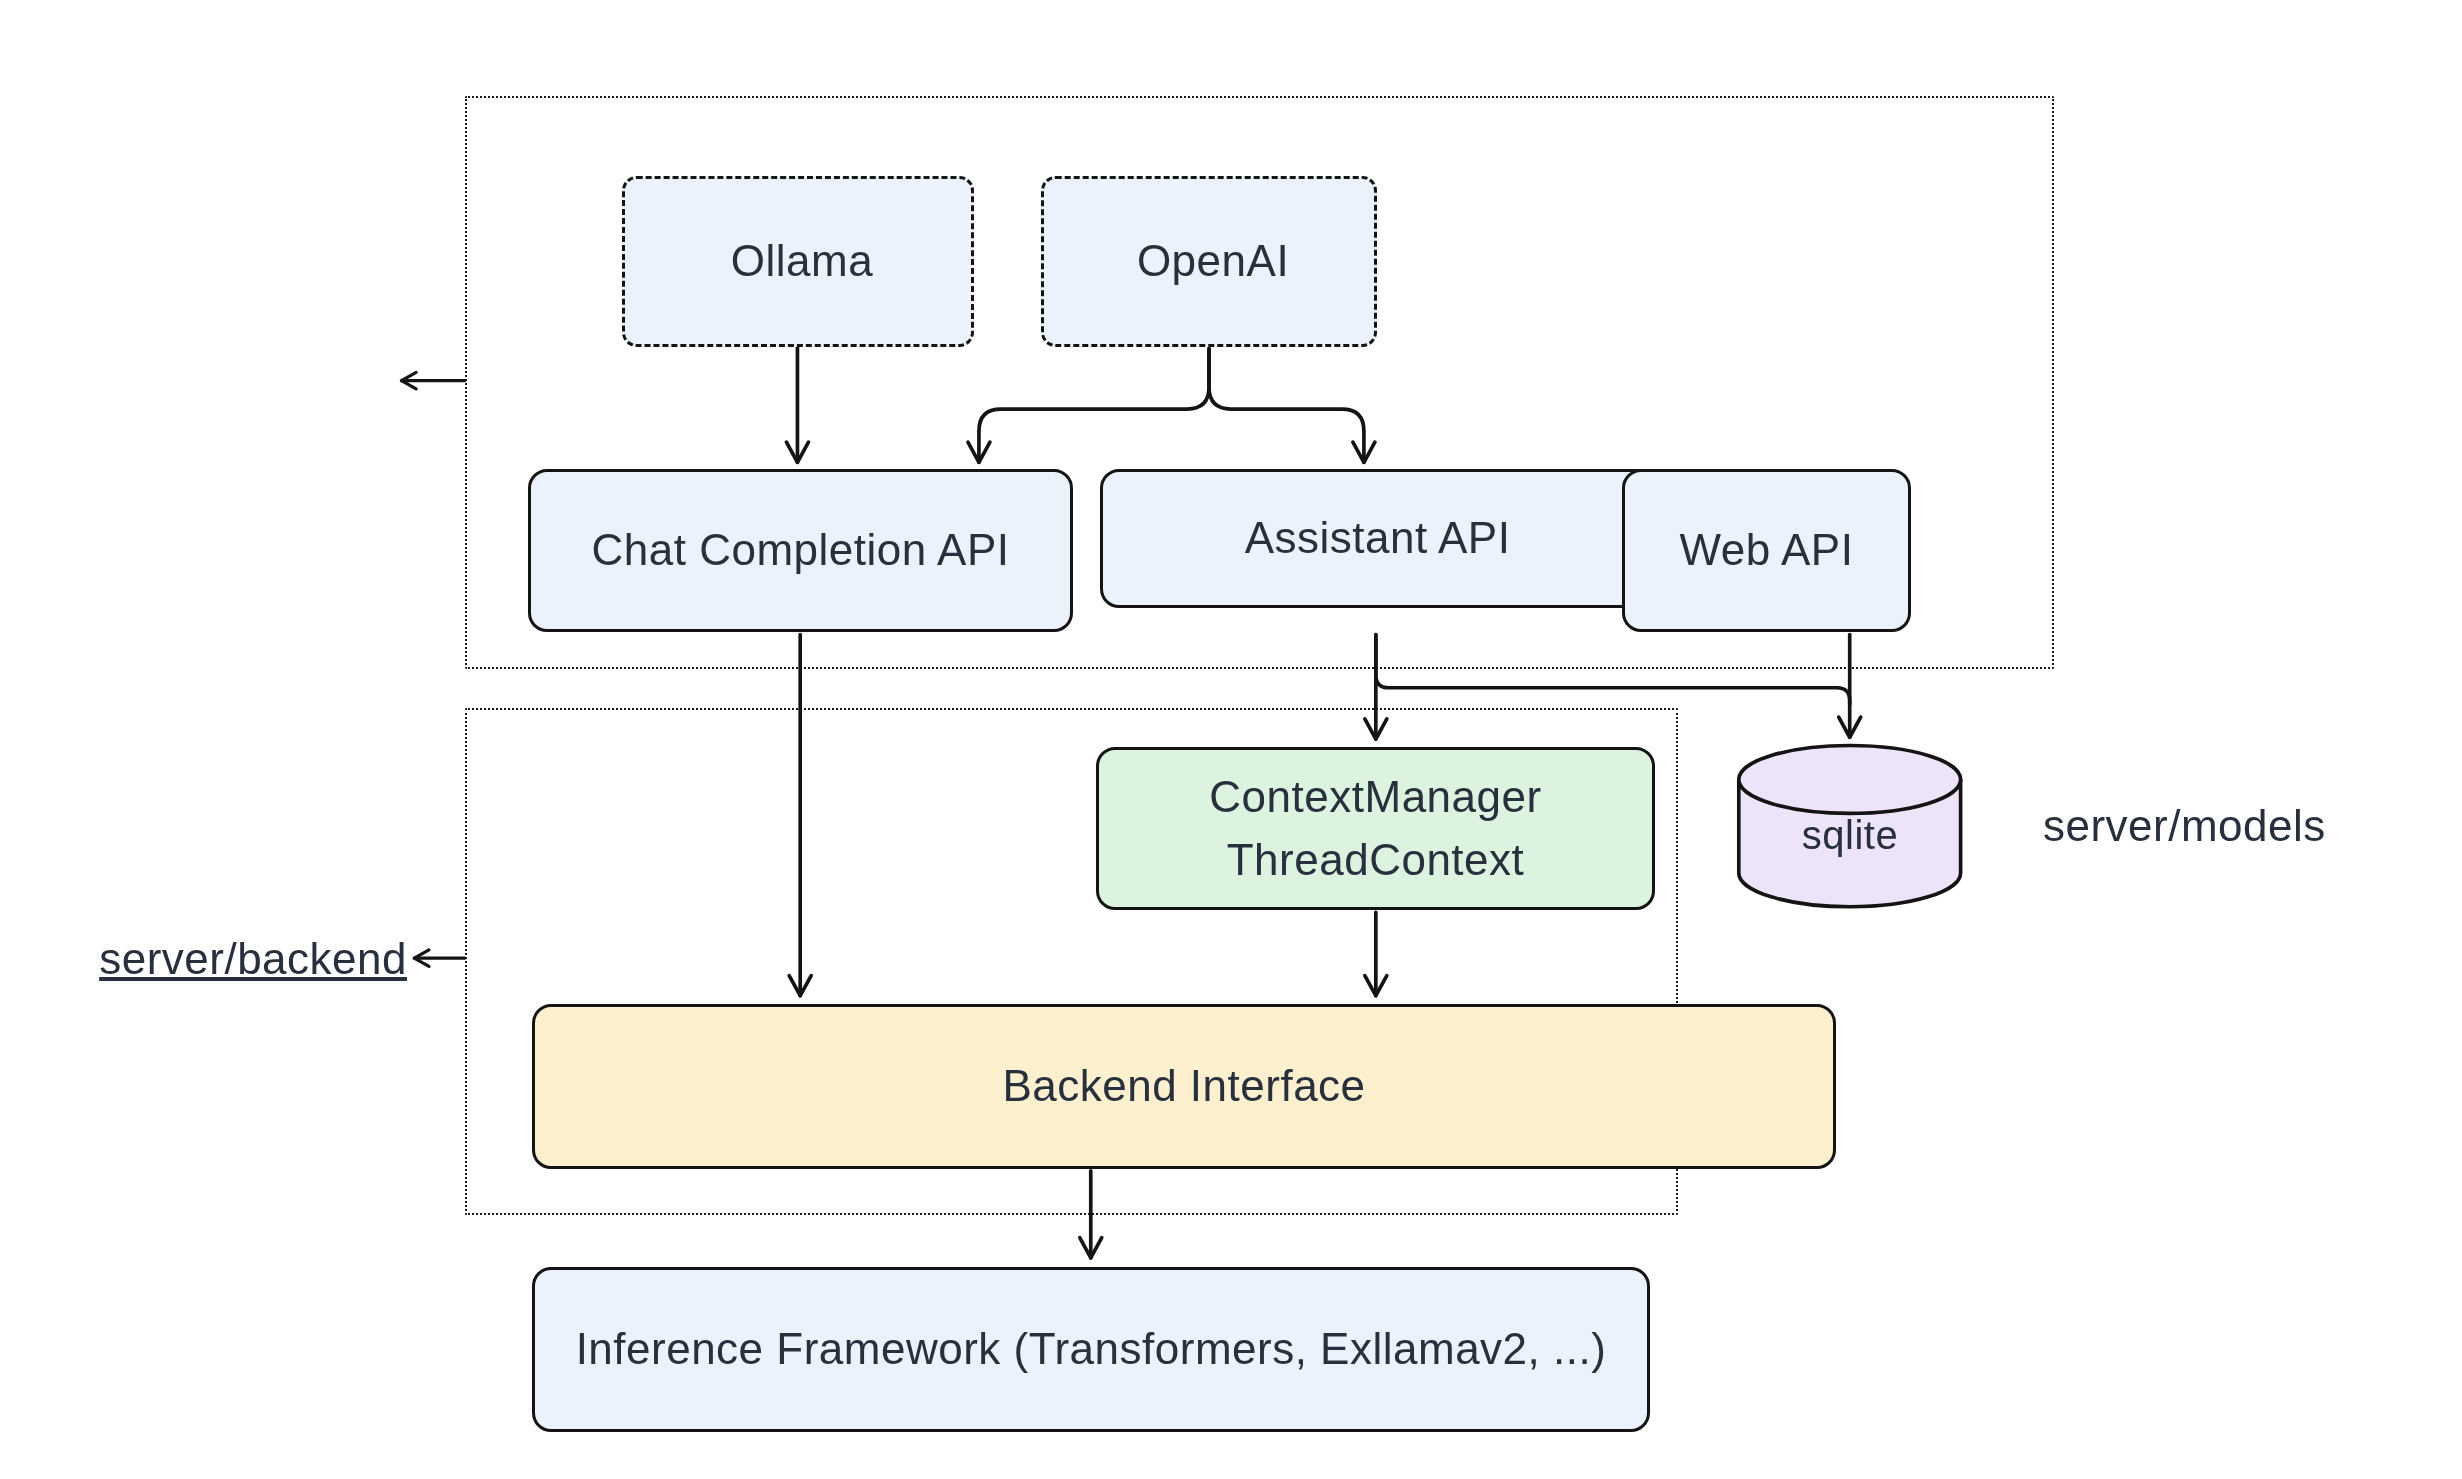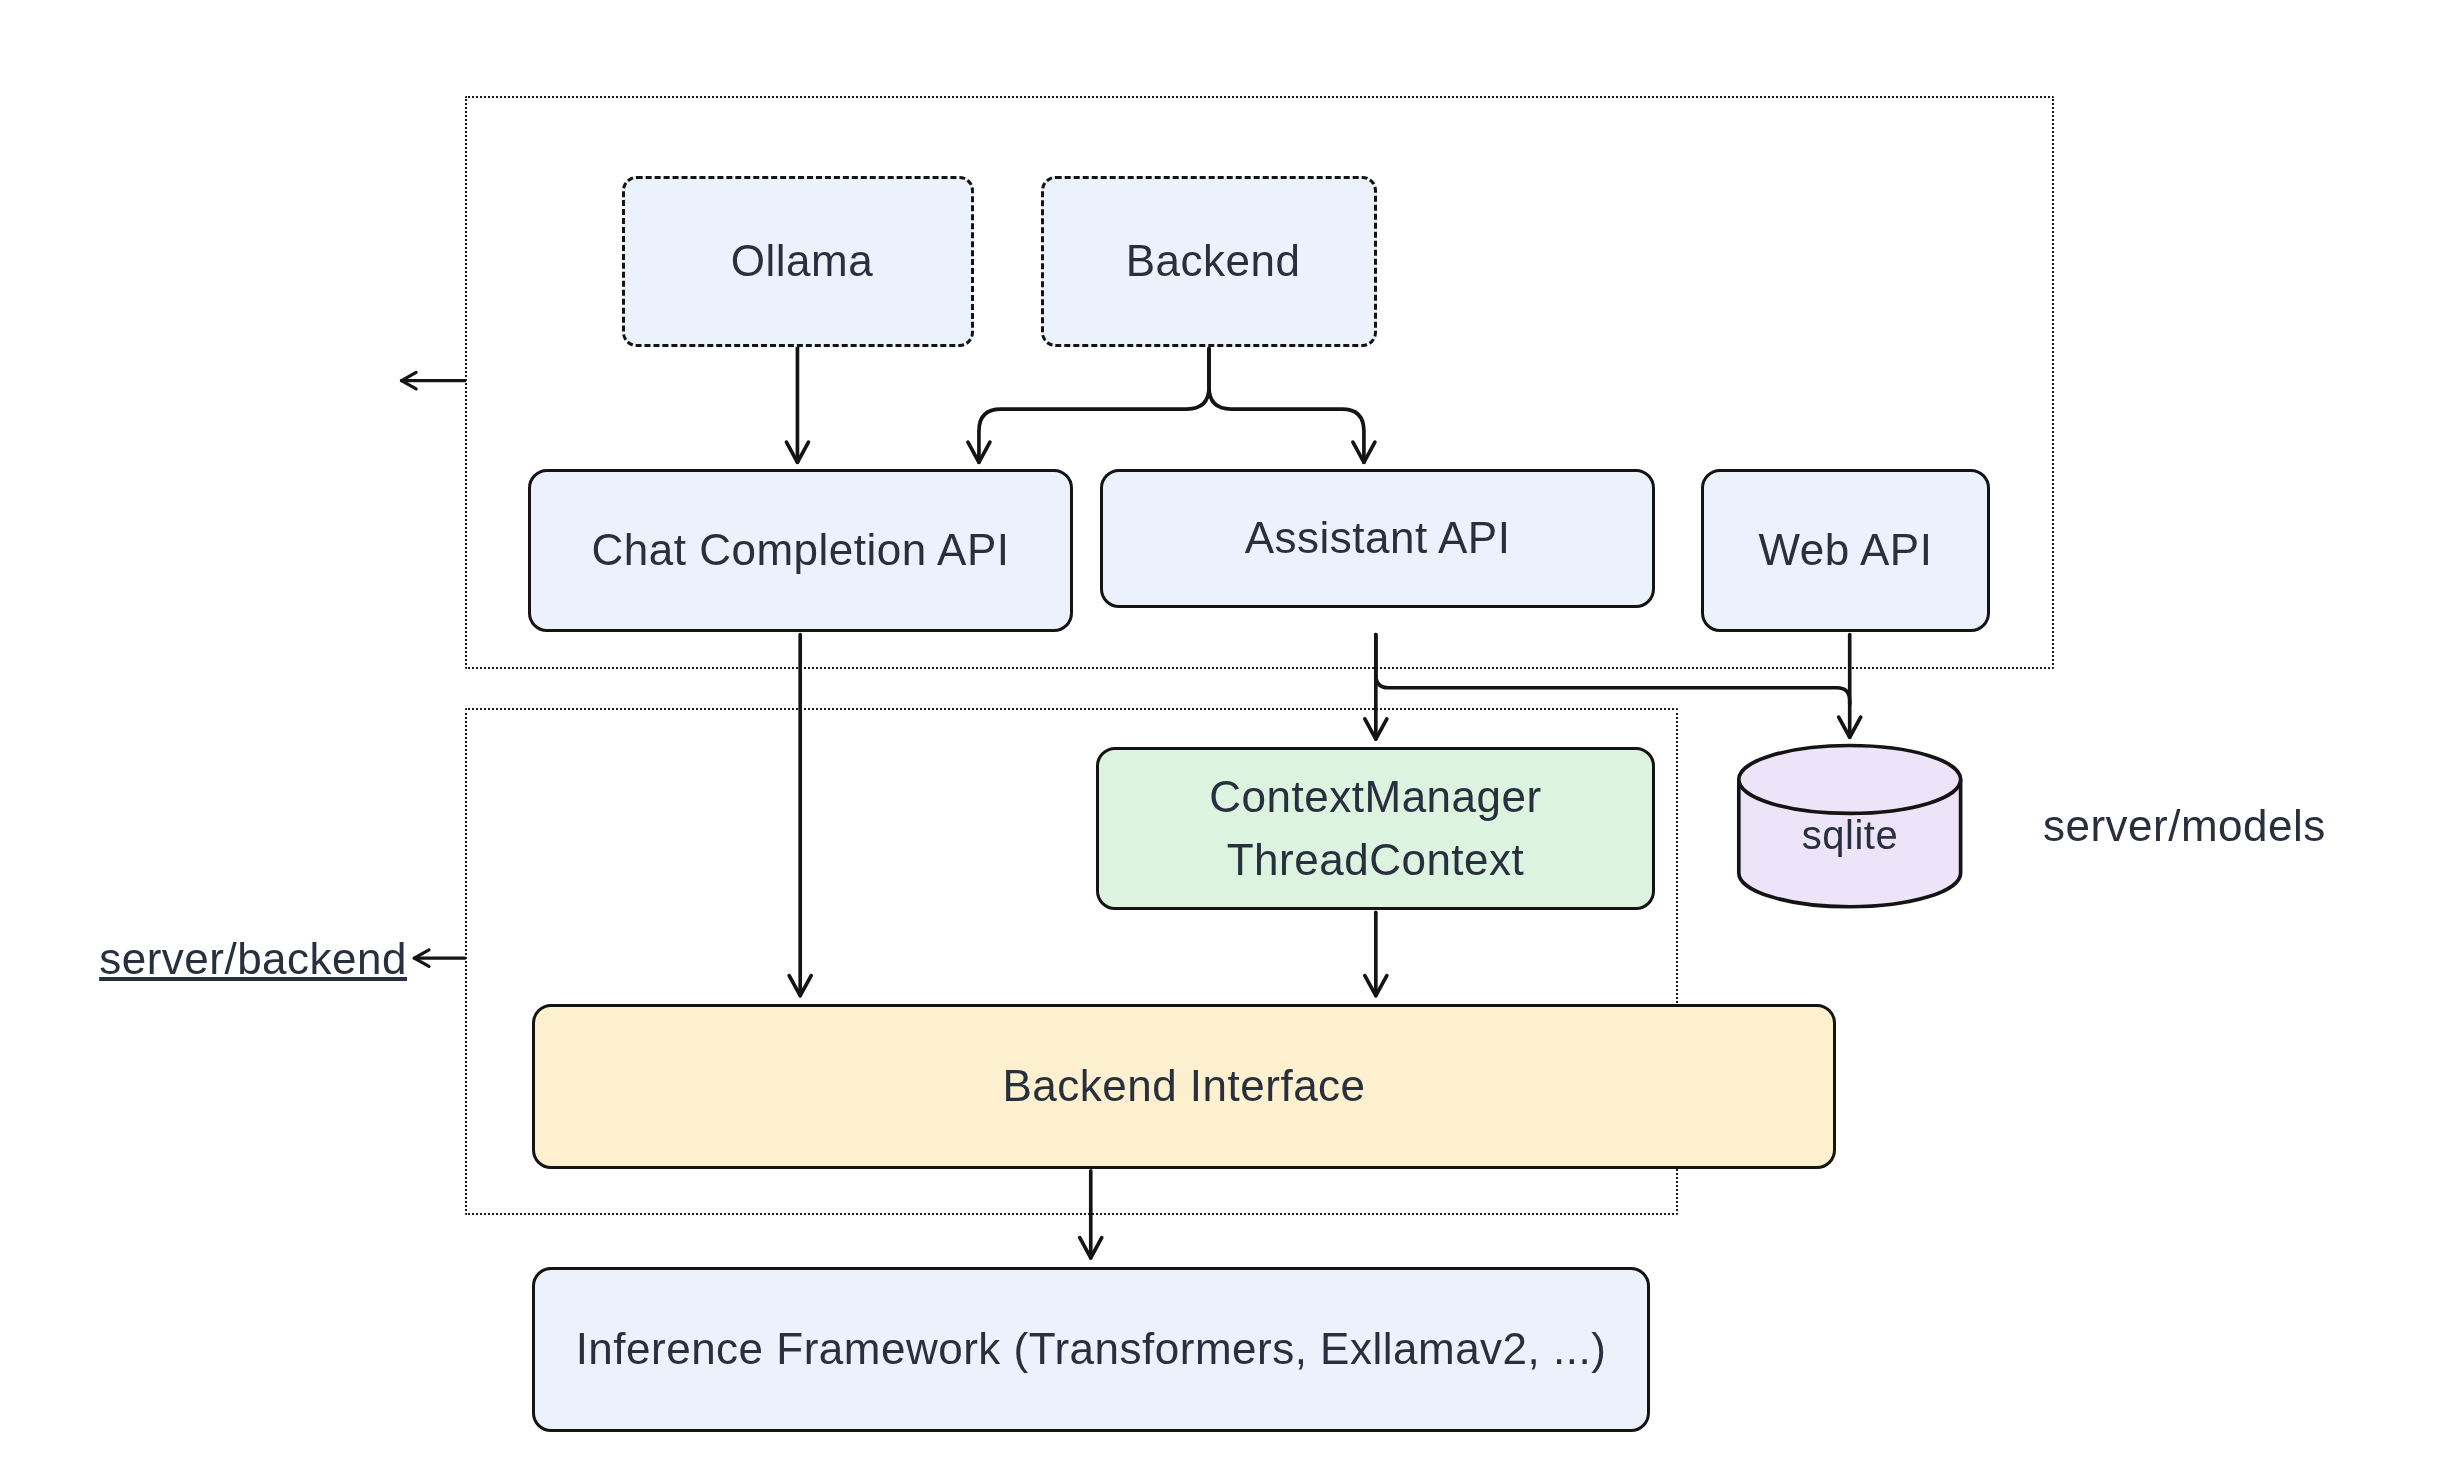--- a/index.html
+++ b/index.html
@@ -67,32 +67,32 @@
       <path d="M1897,850 L1897,952 A121,37 0 0 0 2139,952 L2139,850 Z" fill="#EEE4F9" stroke="#141414" stroke-width="4" stroke-linejoin="round"></path>
       <ellipse cx="2018" cy="850" rx="121" ry="37" fill="#EEE4F9" stroke="#141414" stroke-width="4"></ellipse>
     </g>
   </svg>
 
   <div class="node dashedbox" style="left:622px;top:176px;width:352px;height:171px;">
     <span>Ollama</span>
   </div>
 
   <div class="node dashedbox" style="left:1041px;top:176px;width:336px;height:171px;">
-    <span>Backend</span>
+    <span>OpenAI</span>
   </div>
 
   <div class="node" style="left:528px;top:469px;width:545px;height:163px;">
     <span>Chat Completion API</span>
   </div>
 
   <div class="node" style="left:1100px;top:469px;width:555px;height:139px;">
     <span>Assistant API</span>
   </div>
 
-  <div class="node" style="left:1701px;top:469px;width:289px;height:163px;">
+  <div class="node" style="left:1622px;top:469px;width:289px;height:163px;">
     <span>Web API</span>
   </div>
 
   <div class="node green" style="left:1096px;top:747px;width:559px;height:163px;">
     <span>ContextManager</span>
     <span>ThreadContext</span>
   </div>
 
   <div class="node yellow" style="left:532px;top:1004px;width:1304px;height:165px;">
     <span>Backend Interface</span>

